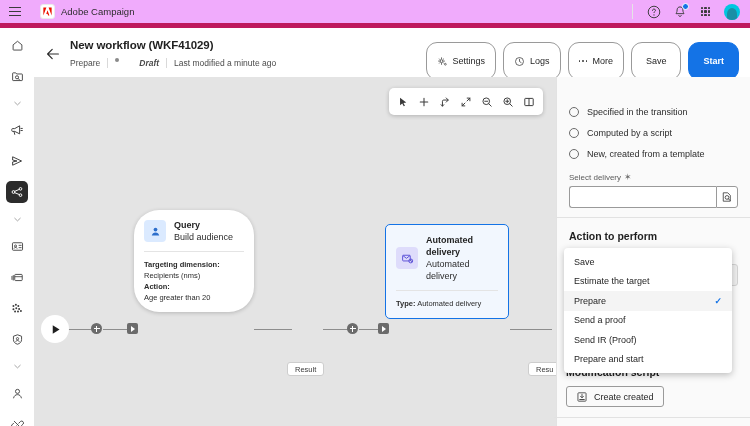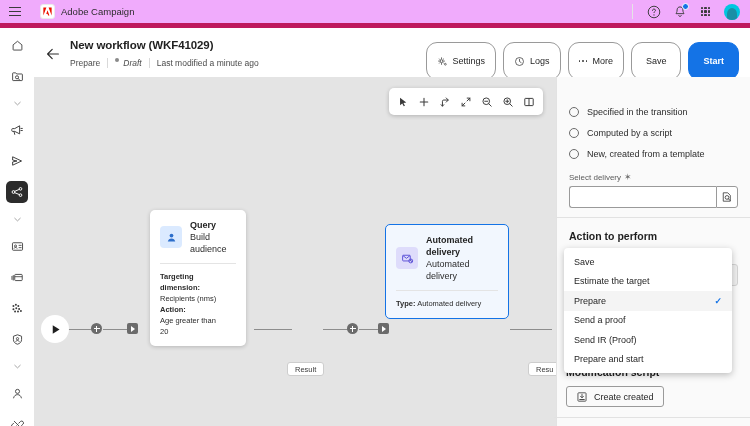--- a/index.html
+++ b/index.html
@@ -56,21 +56,21 @@
   }
   .rail-item.active { background: #2c2c2c; }
   .rail-item.chev { height: 14px; margin-bottom: 9px; }
 
   
   .wf-header { position: absolute; top: 28px; left: 34px; width: 716px; height: 49px; background: #fff; }
   .back-arrow { position: absolute; left: 11px; top: 18px; width: 16px; height: 16px; cursor: pointer; }
   .wf-title { position: absolute; left: 36px; top: 11px; font-size: 11.5px; font-weight: bold; color: #1f1f1f; letter-spacing: -0.1px; }
   .wf-meta { position: absolute; left: 36px; top: 30px; display: flex; align-items: center; gap: 7px; font-size: 8.5px; color: #4b4b4b; }
   .wf-meta .sep { width: 1px; height: 10px; background: #d9d9d9; }
-  .wf-status { display: flex; align-items: flex-start; gap: 4px; }
+  .wf-status { display: flex; align-items: flex-start; gap: 20px; font-weight: bold; }
   .wf-status .dot { width: 4px; height: 4px; border-radius: 50%; background: #8a8a8a; }
   .wf-status em { font-style: italic; color: #4b4b4b; }
 
   .wf-actions { position: absolute; right: 11px; top: 14px; display: flex; align-items: center; gap: 7px; }
   .btn {
     display: flex; align-items: center; gap: 5px; height: 38px; padding: 0 10px;
     border: 1px solid #9a9a9a; border-radius: 11px; background: #fff;
     font-size: 9px; color: #1f1f1f; cursor: pointer; white-space: nowrap;
   }
   .btn.primary { background: #1473e6; border-color: #1473e6; color: #fff; font-weight: bold; padding: 0 14px; }
@@ -438,21 +438,21 @@
 
     <div class="start-node">
       <svg width="13" height="13" viewBox="0 0 16 16">
           <path d="M4.6 2.8 13 8l-8.4 5.2z" fill="#1f1f1f"></path>
         </svg>
     </div>
 
     <div class="plus-node" style="left:57px; top:246px;"></div>
     <div class="arrow-node" style="left:93px; top:246px;"></div>
 
-    <div class="node" style="left:116px; top:133px; width:96px;">
+    <div class="node" style="left:100px; top:133px; width:120px;border-radius:25px;">
       <div class="node-head">
         <div class="node-ico">
           <svg width="13" height="13" viewBox="0 0 16 16">
               <circle cx="8" cy="5.6" r="2.3" fill="#2c6ecb"></circle>
               <path d="M3.4 12.8c.6-2.3 2.3-3.6 4.6-3.6s4 1.3 4.6 3.6z" fill="#2c6ecb"></path>
             </svg>
         </div>
         <div>
           <div class="node-t1">Query</div>
           <div class="node-t2">Build audience</div>

